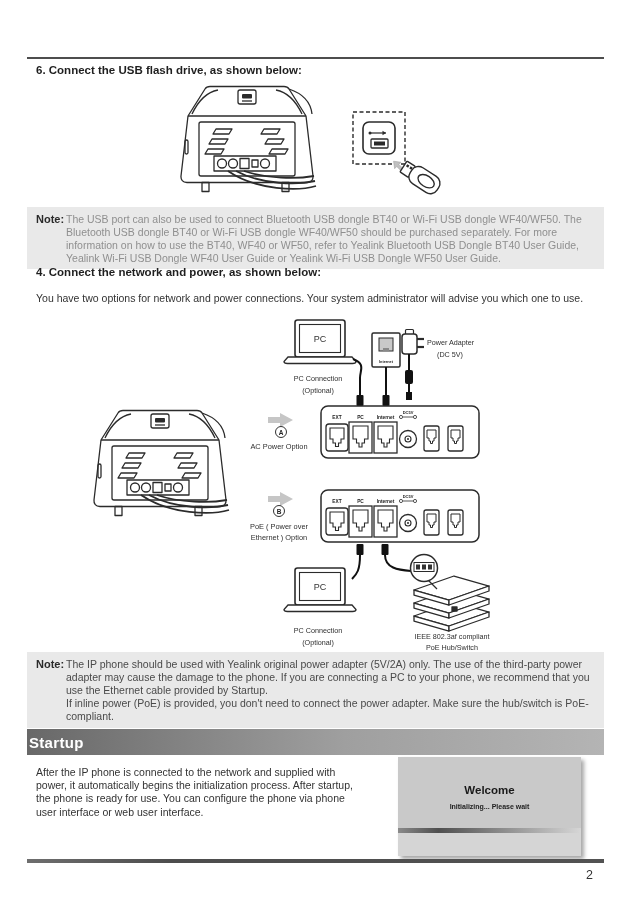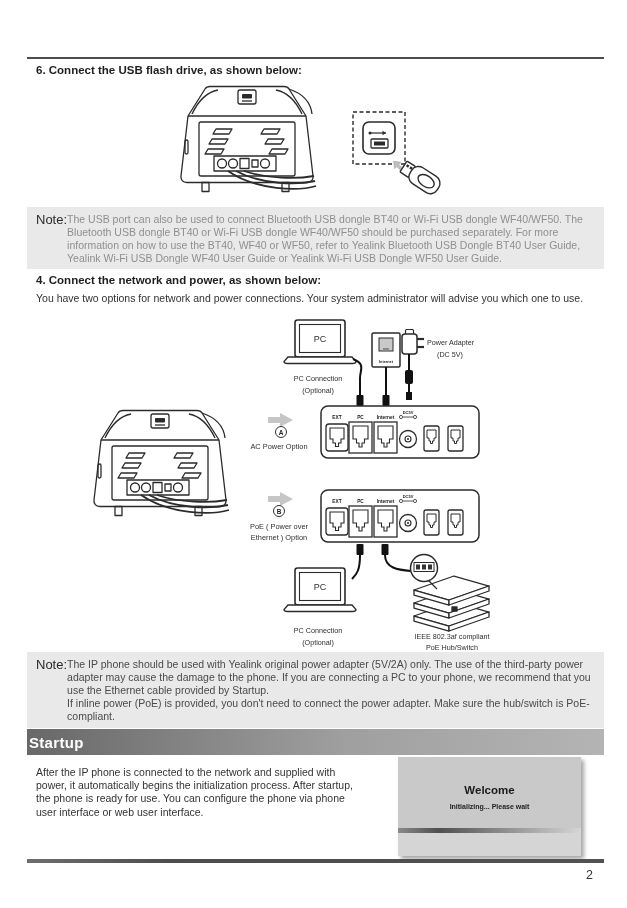--- a/index.html
+++ b/index.html
@@ -4,21 +4,21 @@
 <style>
   html,body{margin:0;padding:0;background:#fff;}
   #page{position:relative;width:627px;height:908px;background:#ffffff;overflow:hidden;
         font-family:"Liberation Sans","DejaVu Sans",sans-serif;color:#3b3b3b;}
   .abs{position:absolute;}
   .rule-top{left:27px;top:57px;width:577px;height:2px;background:#4d4d4d;}
   .h-step{font-size:11.5px;font-weight:bold;color:#1f1f1f;}
   .body-text{font-size:10.5px;line-height:13.2px;color:#333;}
   .note-box{left:27px;width:577px;background:#e9e9e9;display:flex;align-items:flex-start;
             padding:6px 8px 6px 9px;box-sizing:border-box;}
-  .note-label{font-size:13px;font-weight:normal;color:#2a2a2a;flex:0 0 30px;line-height:13px;}
+  .note-label{font-size:11px;font-weight:bold;color:#2a2a2a;flex:0 0 30px;line-height:13px;}
   .note-text{font-size:10.5px;line-height:13px;}
   .note-gray{color:#8f8f8f;width:533px;}
   .note-dark{color:#4a4a4a;width:533px;}
   .startup-banner{left:27px;top:729px;width:577px;height:26px;
       background:linear-gradient(to right,#686868,#9f9f9f 55%,#b4b4b4);
       display:flex;align-items:center;}
   .startup-title{color:#ffffff;font-size:15px;font-weight:bold;padding-left:2px;letter-spacing:.3px;}
   .welcome-box{left:398px;top:757px;width:183px;height:99px;background:#c9c9c9;
       box-shadow:3px 3px 4px rgba(0,0,0,0.35);}
   .welcome-title{position:absolute;left:0;top:27px;width:100%;text-align:center;
@@ -123,21 +123,21 @@
       <rect x="9" y="-3" width="32" height="19" rx="8"></rect>
       <ellipse cx="27" cy="6.5" rx="9" ry="5.5"></ellipse>
     </g>
   </svg>
 
   <div class="abs note-box" style="top:207px;height:62px;">
     <span class="note-label">Note:</span>
     <span class="note-text note-gray">The USB port can also be used to connect Bluetooth USB dongle BT40 or Wi-Fi USB dongle WF40/WF50. The Bluetooth USB dongle BT40 or Wi-Fi USB dongle WF40/WF50 should be purchased separately. For more information on how to use the BT40, WF40 or WF50, refer to Yealink Bluetooth USB Dongle BT40 User Guide, Yealink Wi-Fi USB Dongle WF40 User Guide or Yealink Wi-Fi USB Dongle WF50 User Guide.</span>
   </div>
 
-  <div class="abs h-step" style="left:36px;top:274px;">4. Connect the network and power, as shown below:</div>
+  <div class="abs h-step" style="left:36px;top:266px;">4. Connect the network and power, as shown below:</div>
   <div class="abs body-text" style="left:36px;top:292px;width:562px;">You have two options for network and power connections. Your system administrator will advise you which one to use.</div>
 
   <svg class="abs" style="left:0;top:318px;" width="627" height="336" viewBox="0 0 627 336">
 
     <use href="#phone-art" transform="translate(85,72)"></use>
 
     <use href="#laptop-art" transform="translate(281,2)"></use>
     <text x="320" y="23.5" font-size="9" fill="#333" text-anchor="middle">PC</text>
     <text x="318" y="63" font-size="7.2" fill="#2e2e2e" text-anchor="middle">PC Connection</text>
     <text x="318" y="75" font-size="7.2" fill="#2e2e2e" text-anchor="middle">(Optional)</text>

